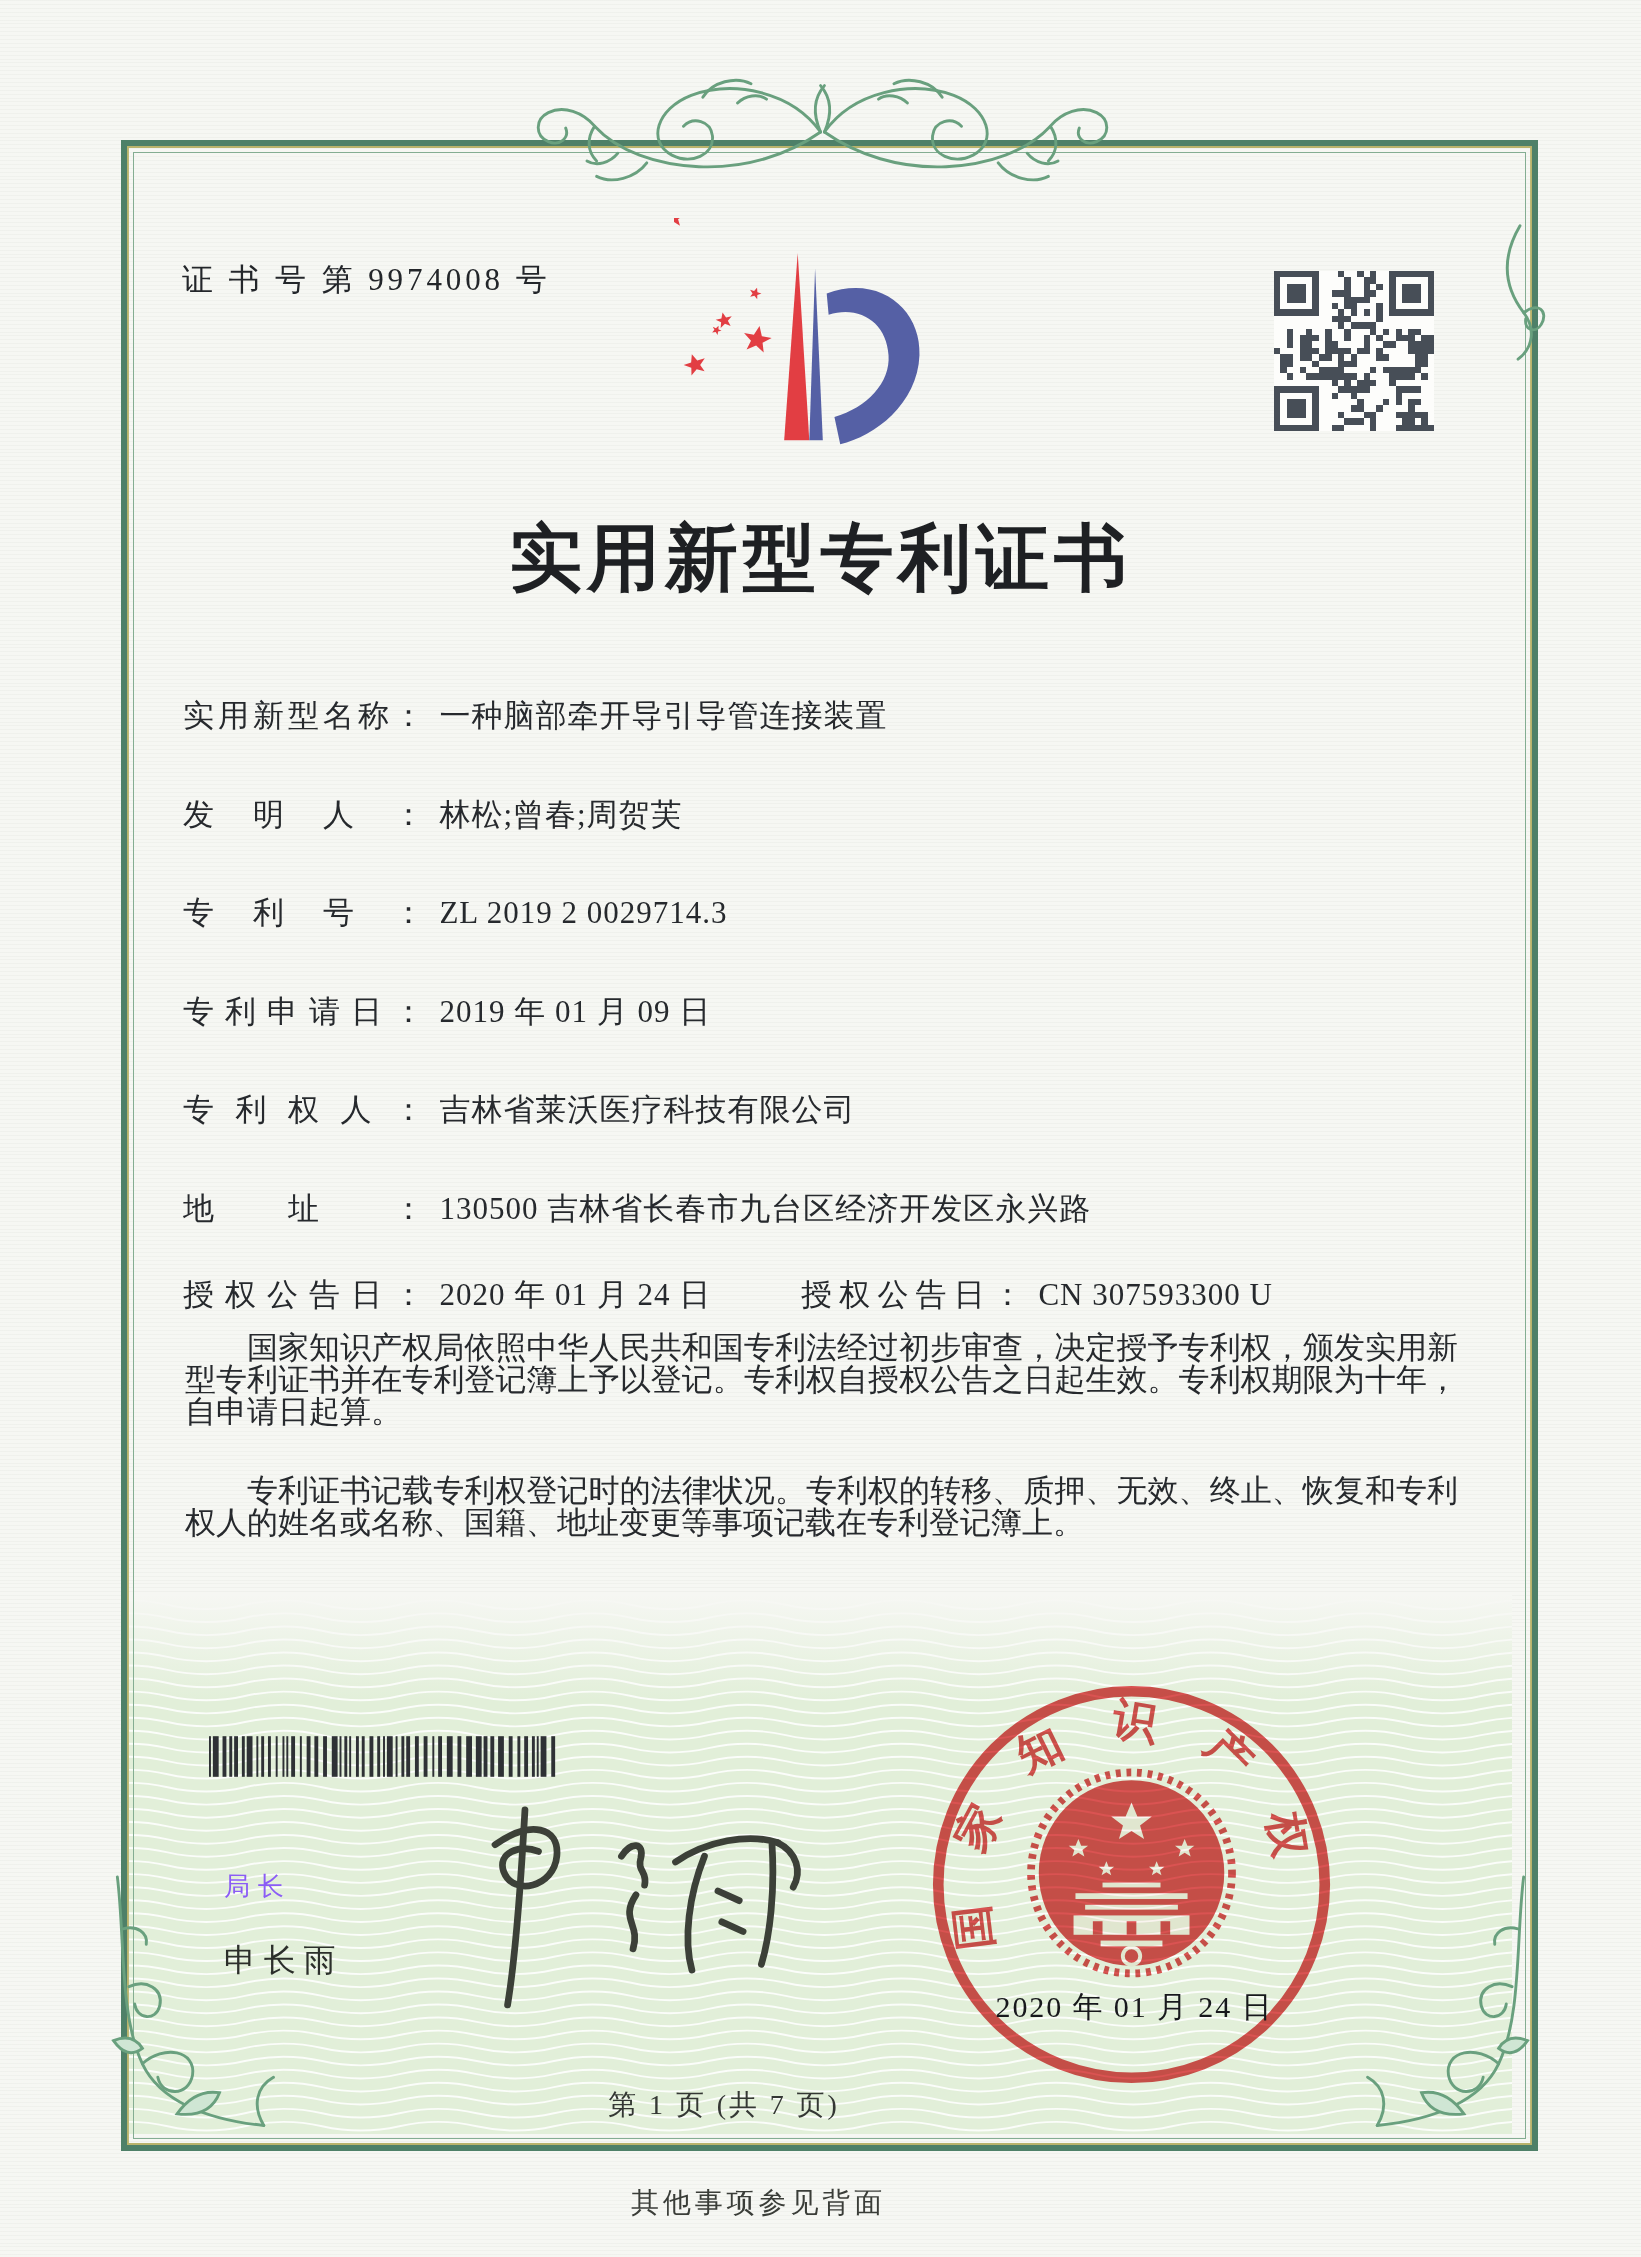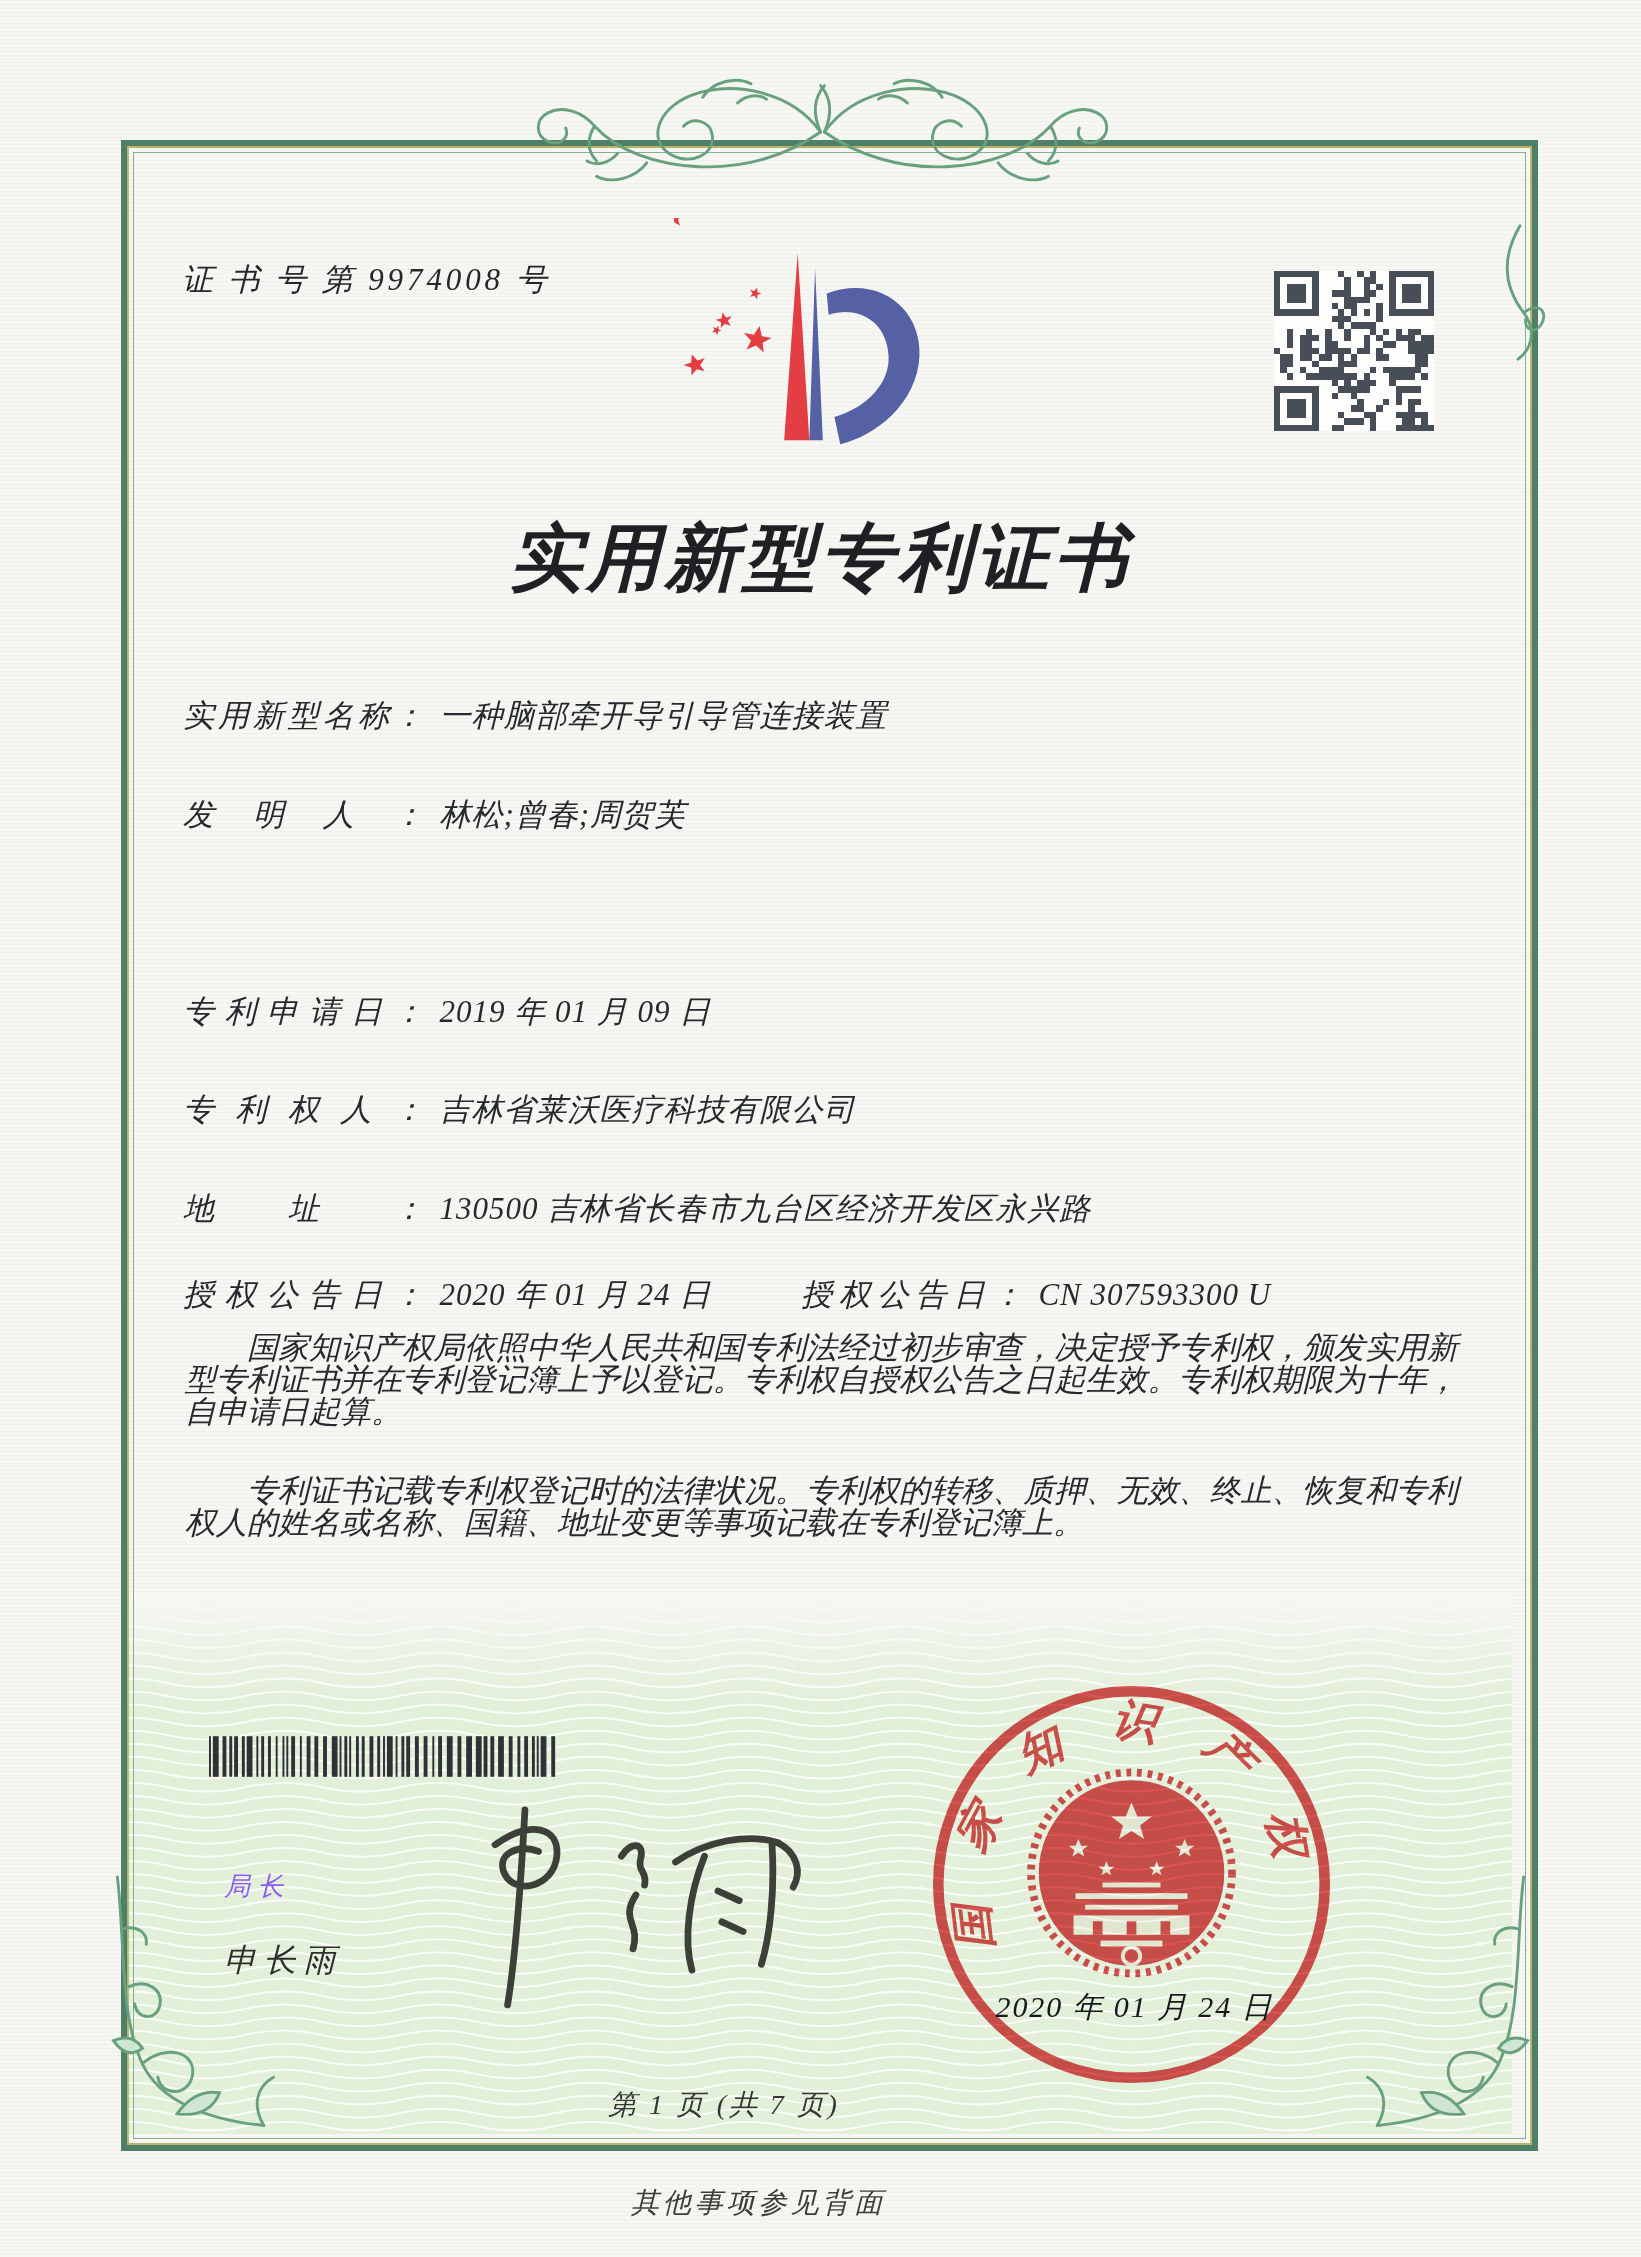--- a/index.html
+++ b/index.html
@@ -1,19 +1,19 @@
 <!DOCTYPE html>
 <html><head>
 <meta charset="utf-8">
 <style>
   html,body { margin:0; padding:0; background:#e9eae6; }
   .page {
     position:relative; width:1641px; height:2257px; margin:0 auto;
     background:#f6f7f3; overflow:hidden;
-    font-family:"Liberation Serif","DejaVu Serif",serif; color:#26292d;font-style:italic;
+    font-family:"Liberation Serif","DejaVu Serif",serif; color:#26292d;
   }
   .page::before { 
     content:""; position:absolute; inset:0; z-index:1; pointer-events:none;
     background:repeating-linear-gradient(180deg, rgba(120,130,115,.05) 0 1px, transparent 1px 3.9px);
   }
   .frame {
     position:absolute; left:121px; top:140px; width:1405px; height:1999px;
     border:6.8px solid #4e8068; box-shadow:inset 0 0 0 1.9px #b9b36c; z-index:4;
   }
   .frame::after { content:""; position:absolute; inset:5.8px; border:1.9px solid #84ad92; }
@@ -442,20 +442,23 @@
     </svg>
 
   <div class="title">实用新型专利证书</div>
 
   <div class="field-row" style="top:695px;">
     <span class="field-label">实用新型名称：</span><span class="field-value">一种脑部牵开导引导管连接装置</span>
   </div>
   <div class="field-row" style="top:794px;">
     <span class="field-label">发明人：</span><span class="field-value">林松;曾春;周贺芙</span>
   </div>
+  <div class="field-row" style="top:892px;">
+    <span class="field-label">专利号：</span><span class="field-value">ZL 2019 2 0029714.3</span>
+  </div>
   <div class="field-row" style="top:991px;">
     <span class="field-label">专利申请日：</span><span class="field-value">2019 年 01 月 09 日</span>
   </div>
   <div class="field-row" style="top:1089px;">
     <span class="field-label">专利权人：</span><span class="field-value">吉林省莱沃医疗科技有限公司</span>
   </div>
   <div class="field-row" style="top:1188px;">
     <span class="field-label">地址：</span><span class="field-value">130500 吉林省长春市九台区经济开发区永兴路</span>
   </div>
 

